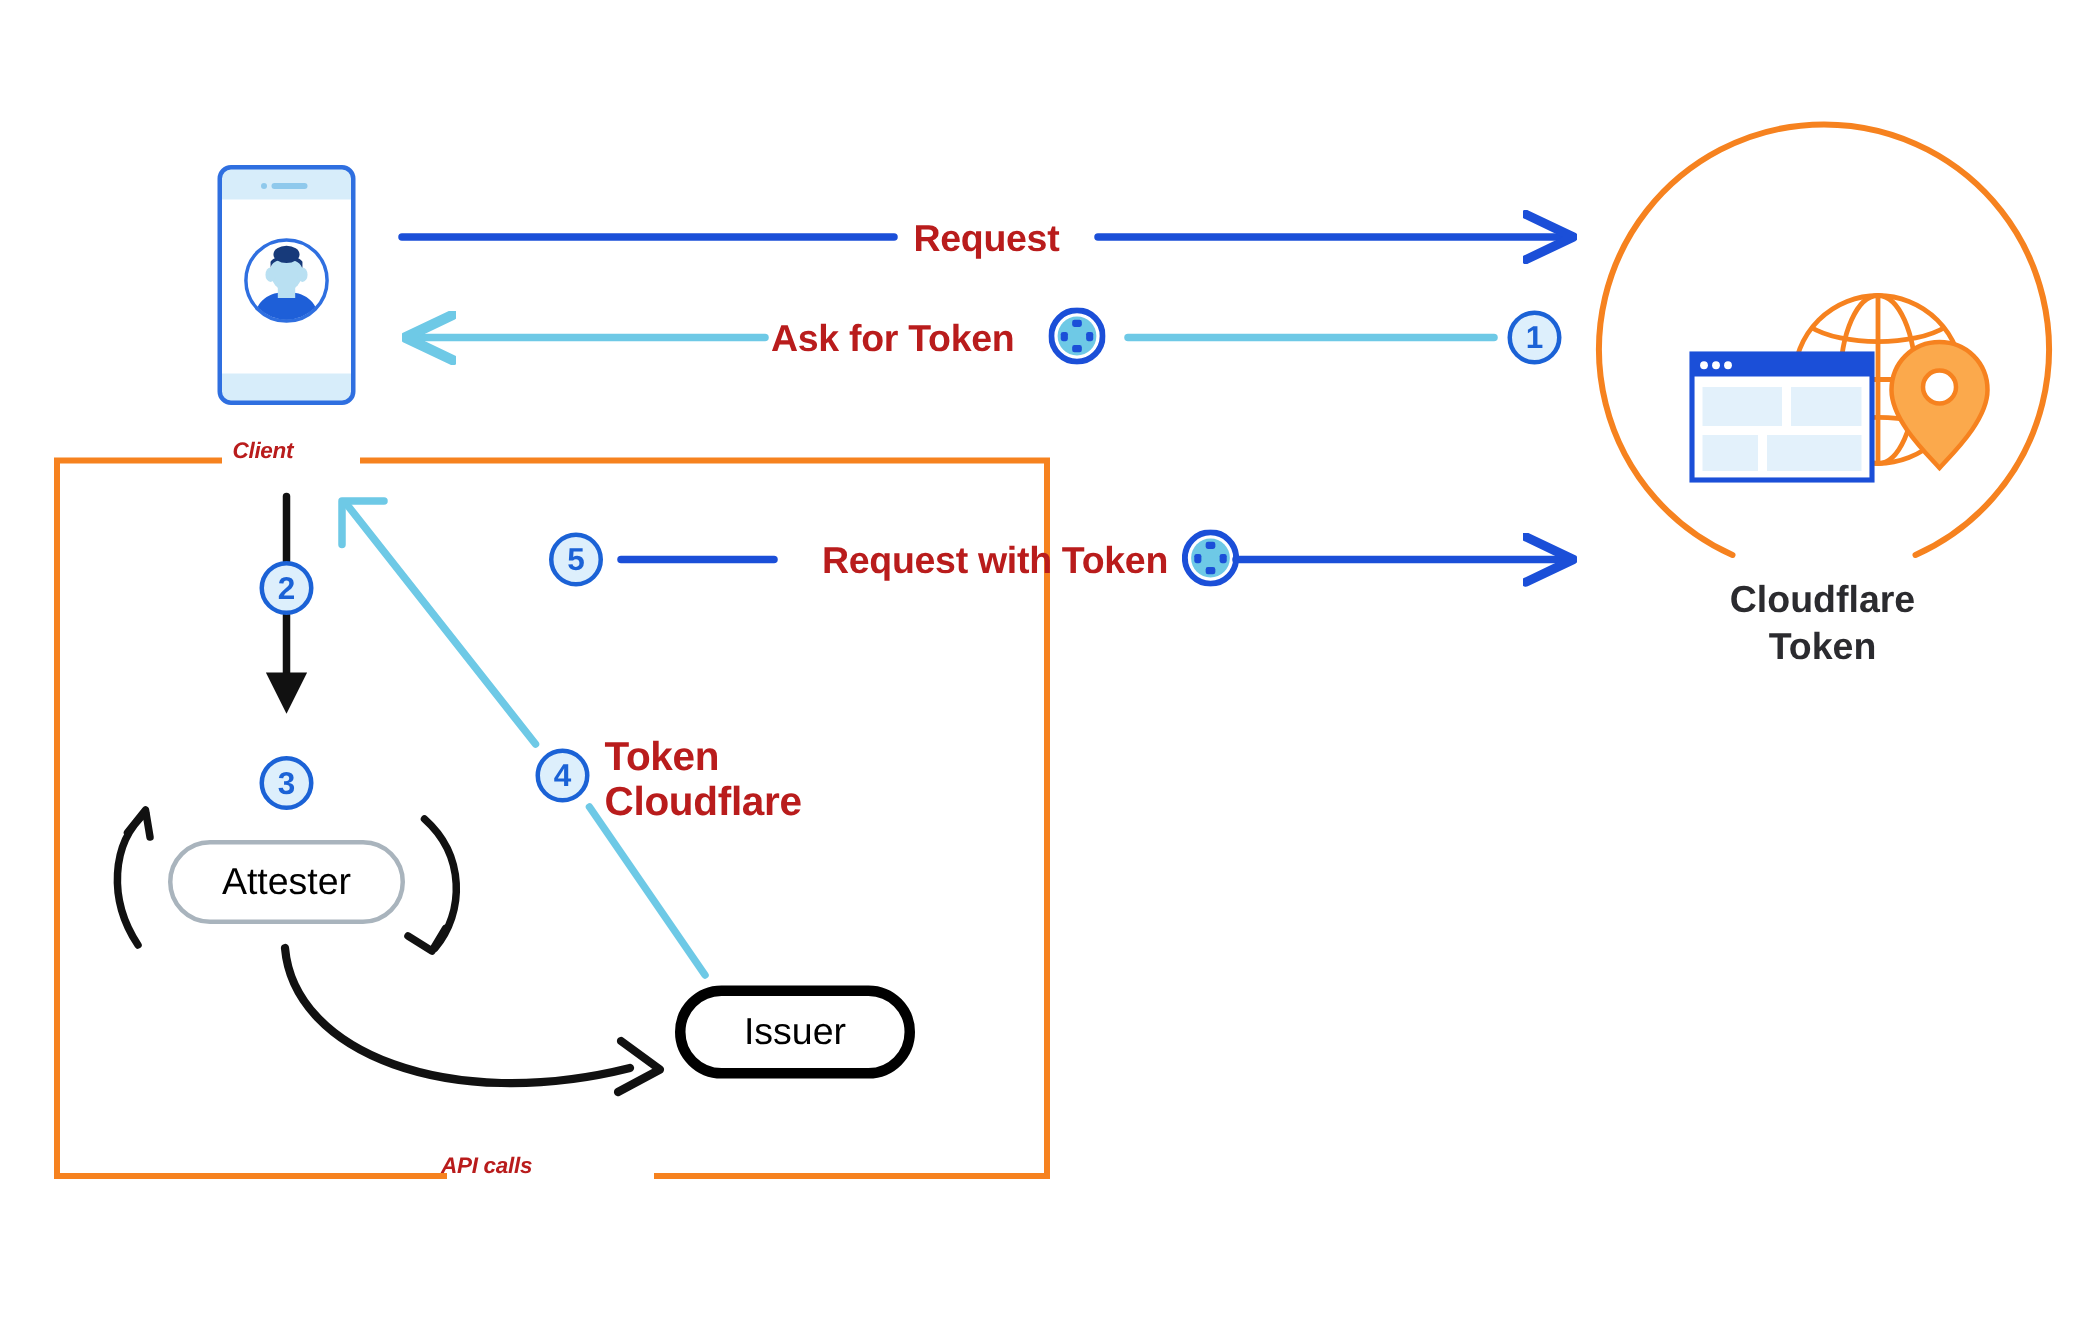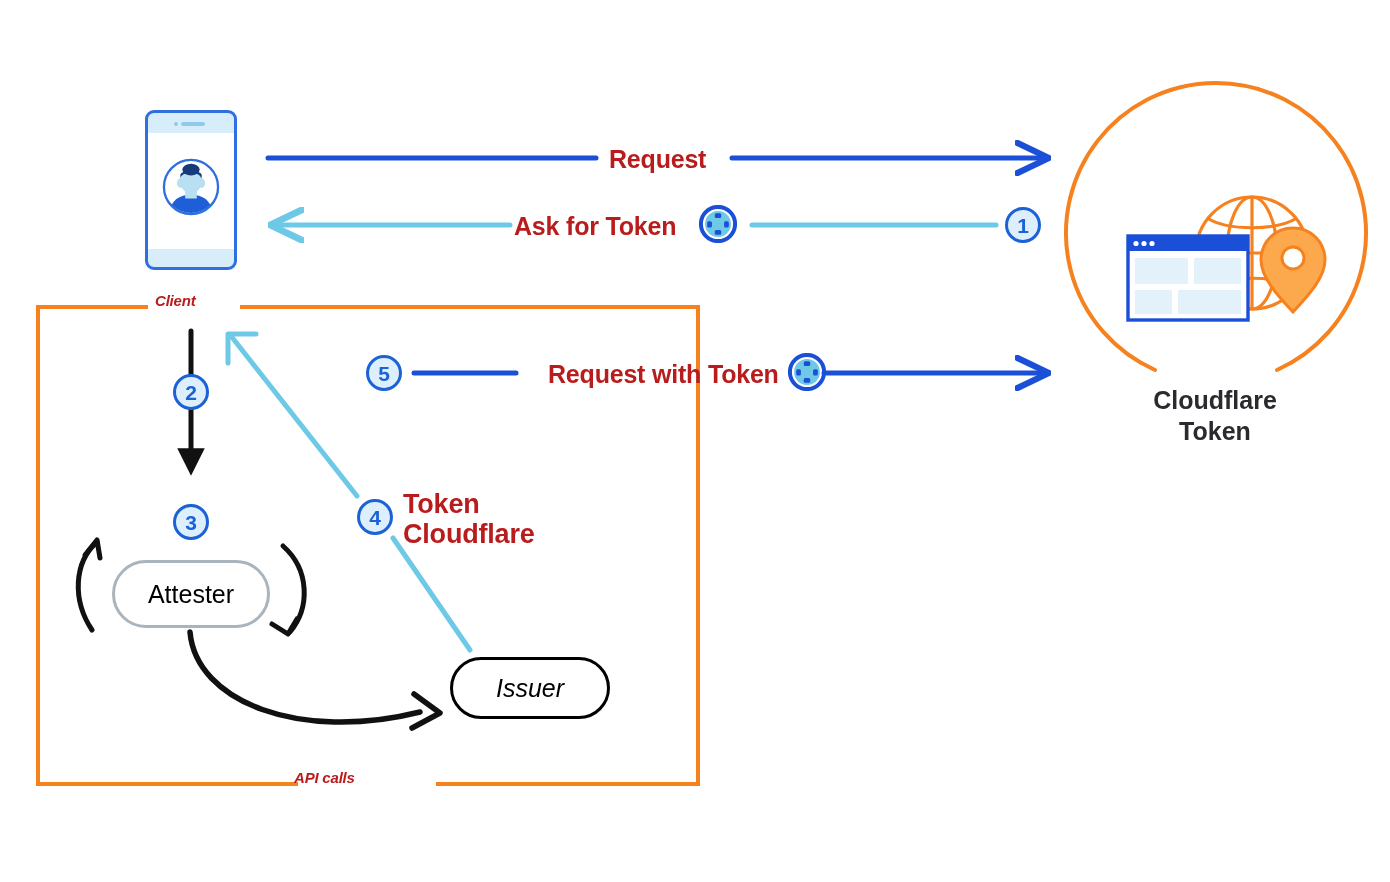--- a/index.html
+++ b/index.html
@@ -82,22 +82,22 @@
   }
 
   
   .pill {
     position: absolute;
     display: flex; align-items: center; justify-content: center;
     border-radius: 40px;
     background: #ffffff;
     box-sizing: border-box;
   }
-  .pill-attester { left: 112px; top: 560px; width: 158px; height: 68px; border: 3px solid #a9b4bd; }
-  .pill-issuer   { left: 450px; top: 657px; width: 160px; height: 62px; border: 3px solid #000000; font-style: italic; }
+  .pill-attester { left: 112px; top: 560px; width: 158px; height: 56px; border: 3px solid #a9b4bd; }
+  .pill-issuer   { left: 450px; top: 657px; width: 160px; height: 62px; border: 7px solid #000000; }
 
   
   .num {
     position: absolute;
     width: 36px; height: 36px;
     border-radius: 50%;
     border: 3px solid #1b62d6;
     background: #ddeffc;
     box-sizing: border-box;
     display: flex; align-items: center; justify-content: center;

